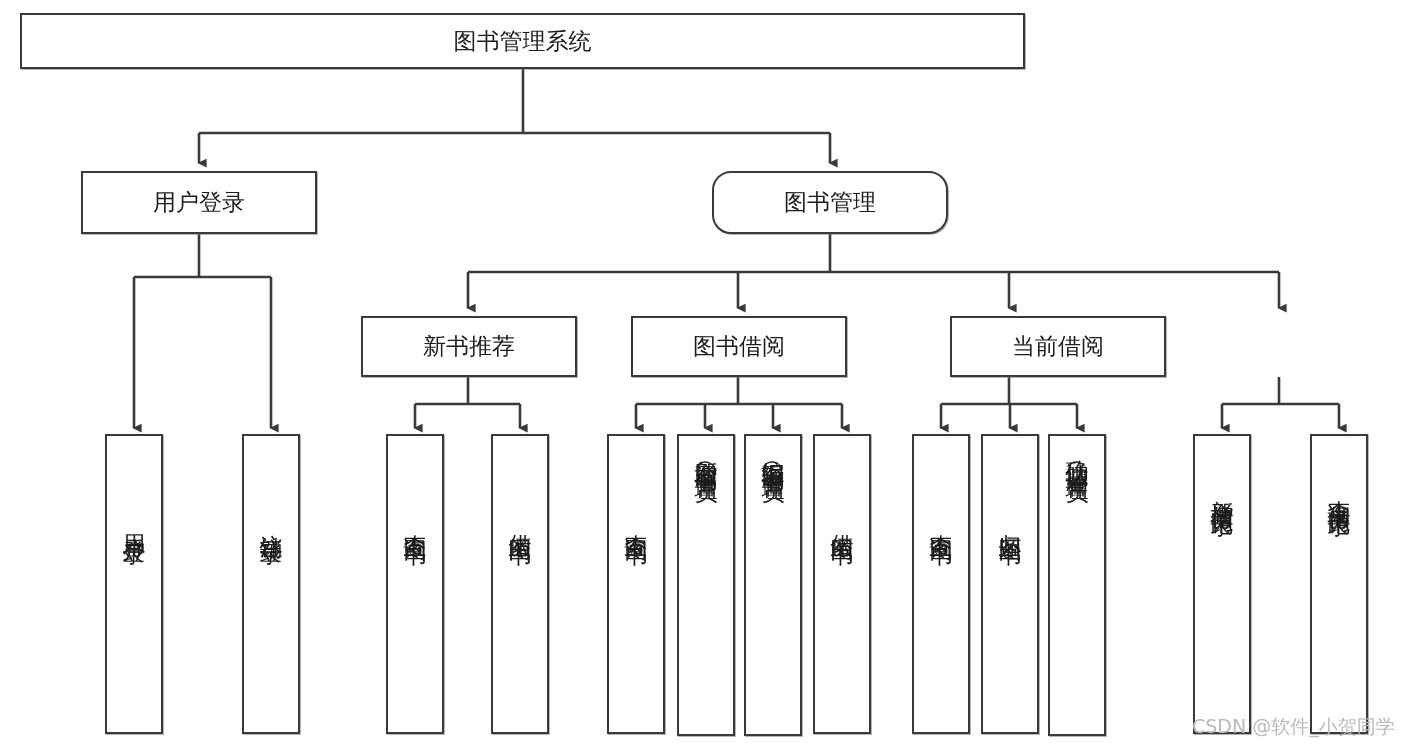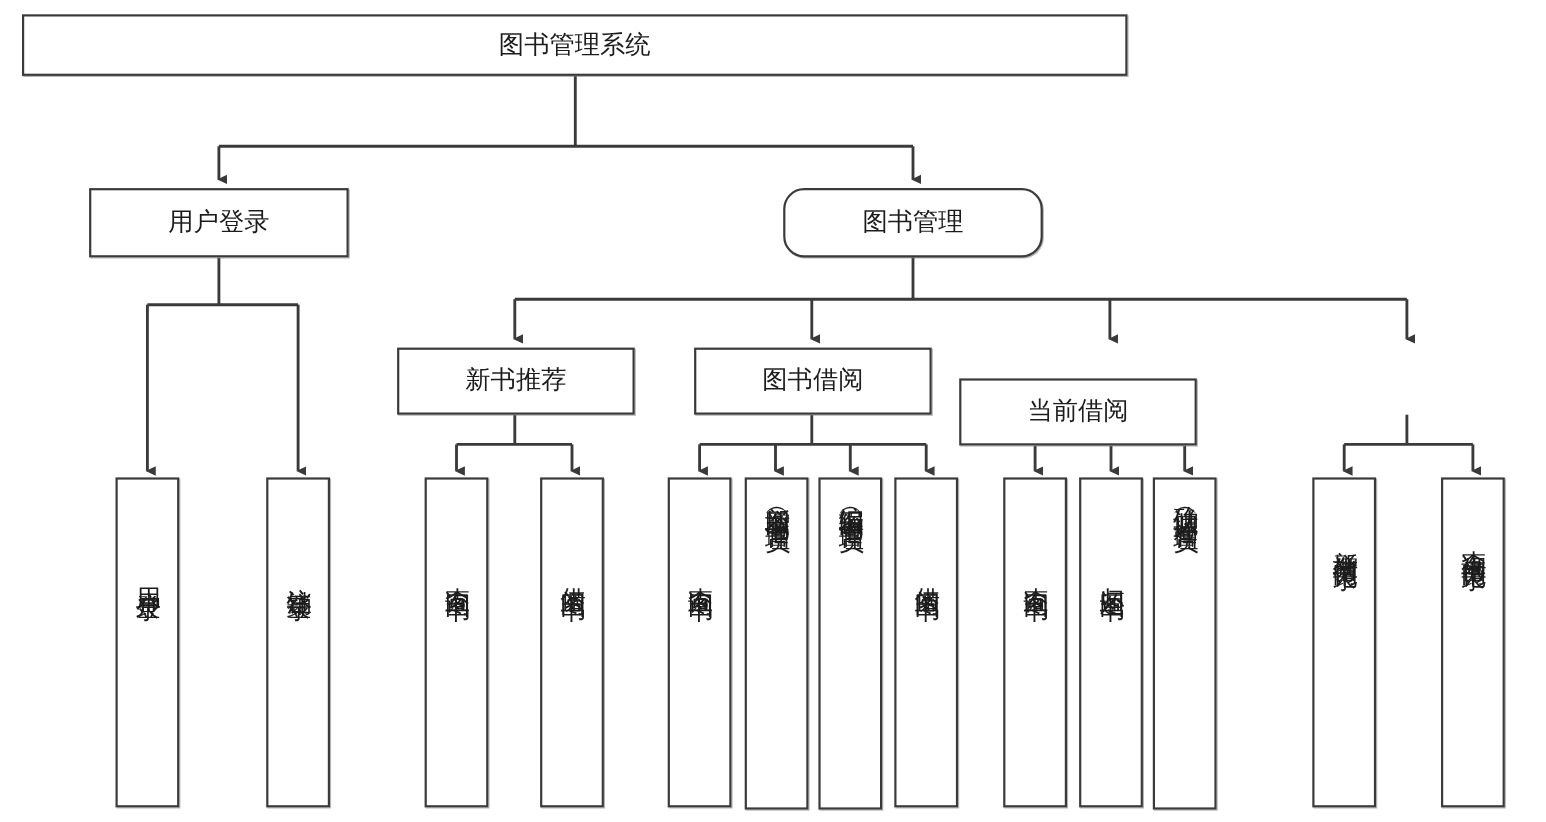--- a/index.html
+++ b/index.html
@@ -138,21 +138,21 @@
   </div>
 
   <div class="node horiz" style="left:361px; top:316px; width:216px; height:61px;">
     <span class="label">新书推荐</span>
   </div>
 
   <div class="node horiz" style="left:631px; top:316px; width:216px; height:61px;">
     <span class="label">图书借阅</span>
   </div>
 
-  <div class="node horiz" style="left:872px; top:316px; width:216px; height:61px;margin-top:28px;">
+  <div class="node horiz" style="left:950px; top:316px; width:216px; height:61px;">
     <span class="label">当前借阅</span>
   </div>
 
 
   <div class="node vert" style="left:105px; top:434px; width:58px; height:300px; padding-top:80px;">
     <span class="label">用户登录</span>
   </div>
 
   <div class="node vert" style="left:242px; top:434px; width:58px; height:300px; padding-top:80px;">
     <span class="label">注销登录</span>
@@ -195,14 +195,15 @@
   </div>
 
   <div class="node vert" style="left:1193px; top:434px; width:58px; height:300px; padding-top:46px;">
     <span class="label">新增借阅记录</span>
   </div>
 
   <div class="node vert" style="left:1310px; top:434px; width:58px; height:300px; padding-top:46px;">
     <span class="label">查询借阅记录</span>
   </div>
 
+  <div class="watermark">CSDN @软件_小贺同学</div>
 
 </div>
 
 </body></html>

